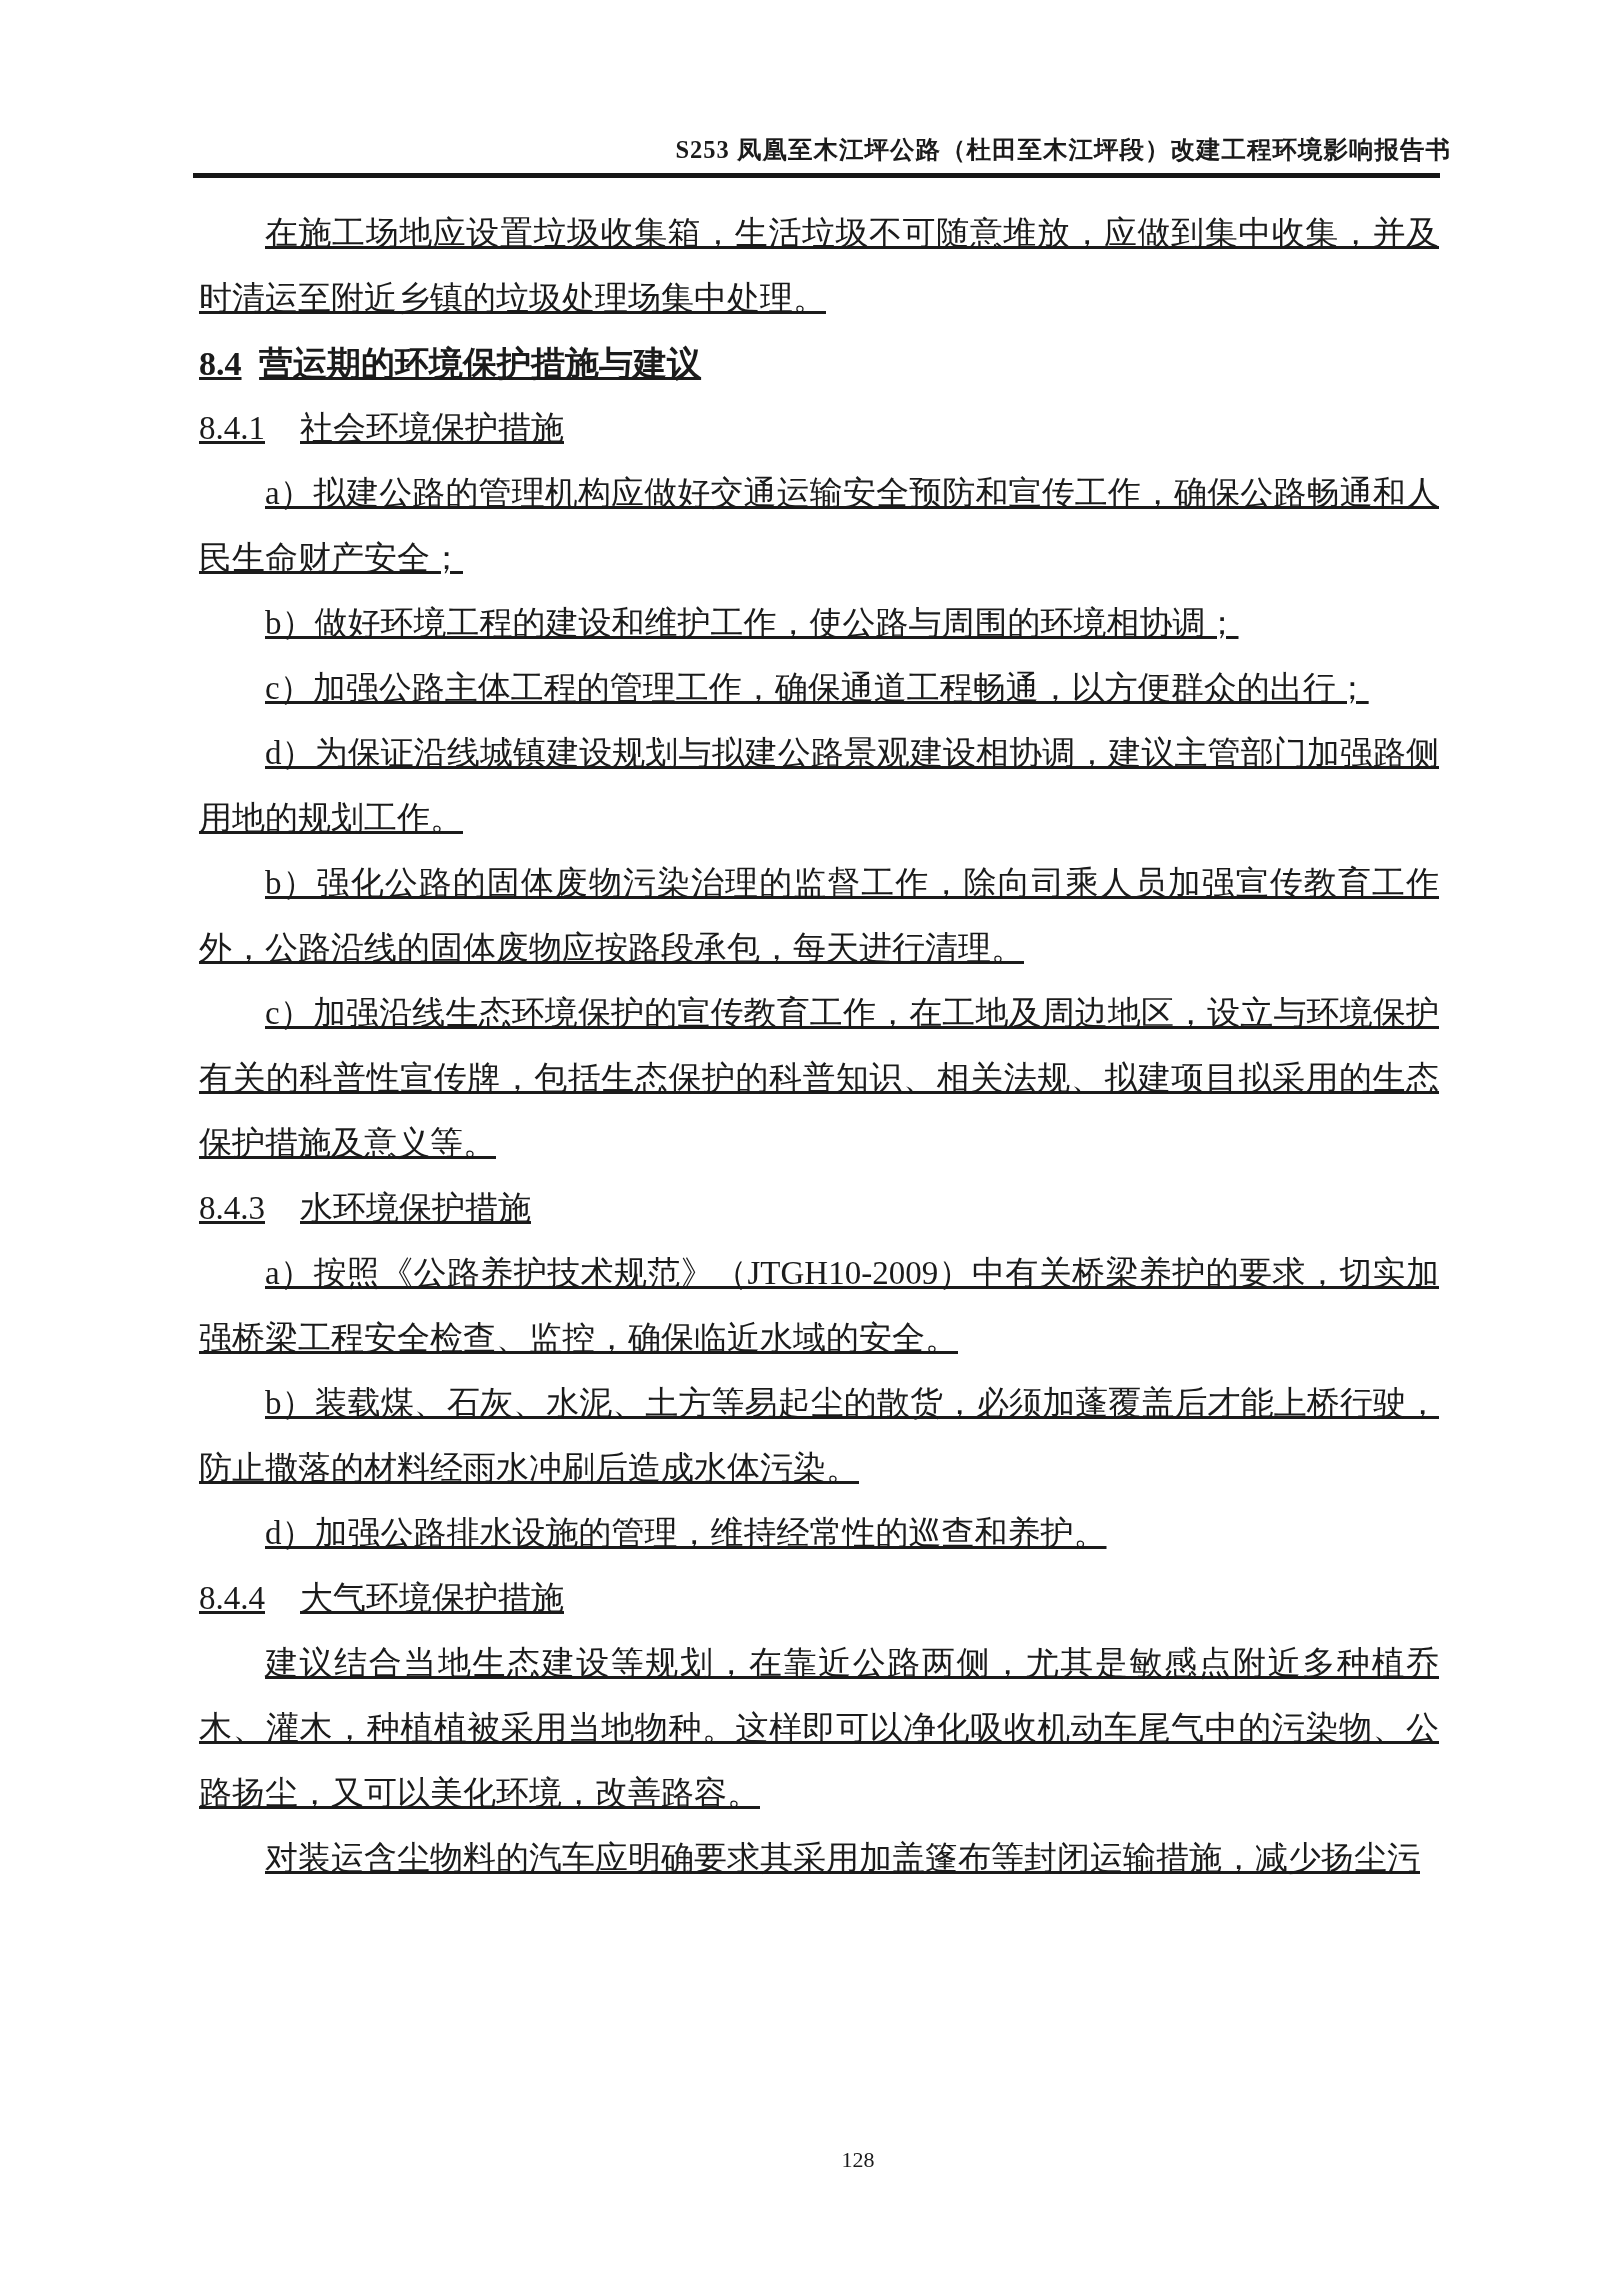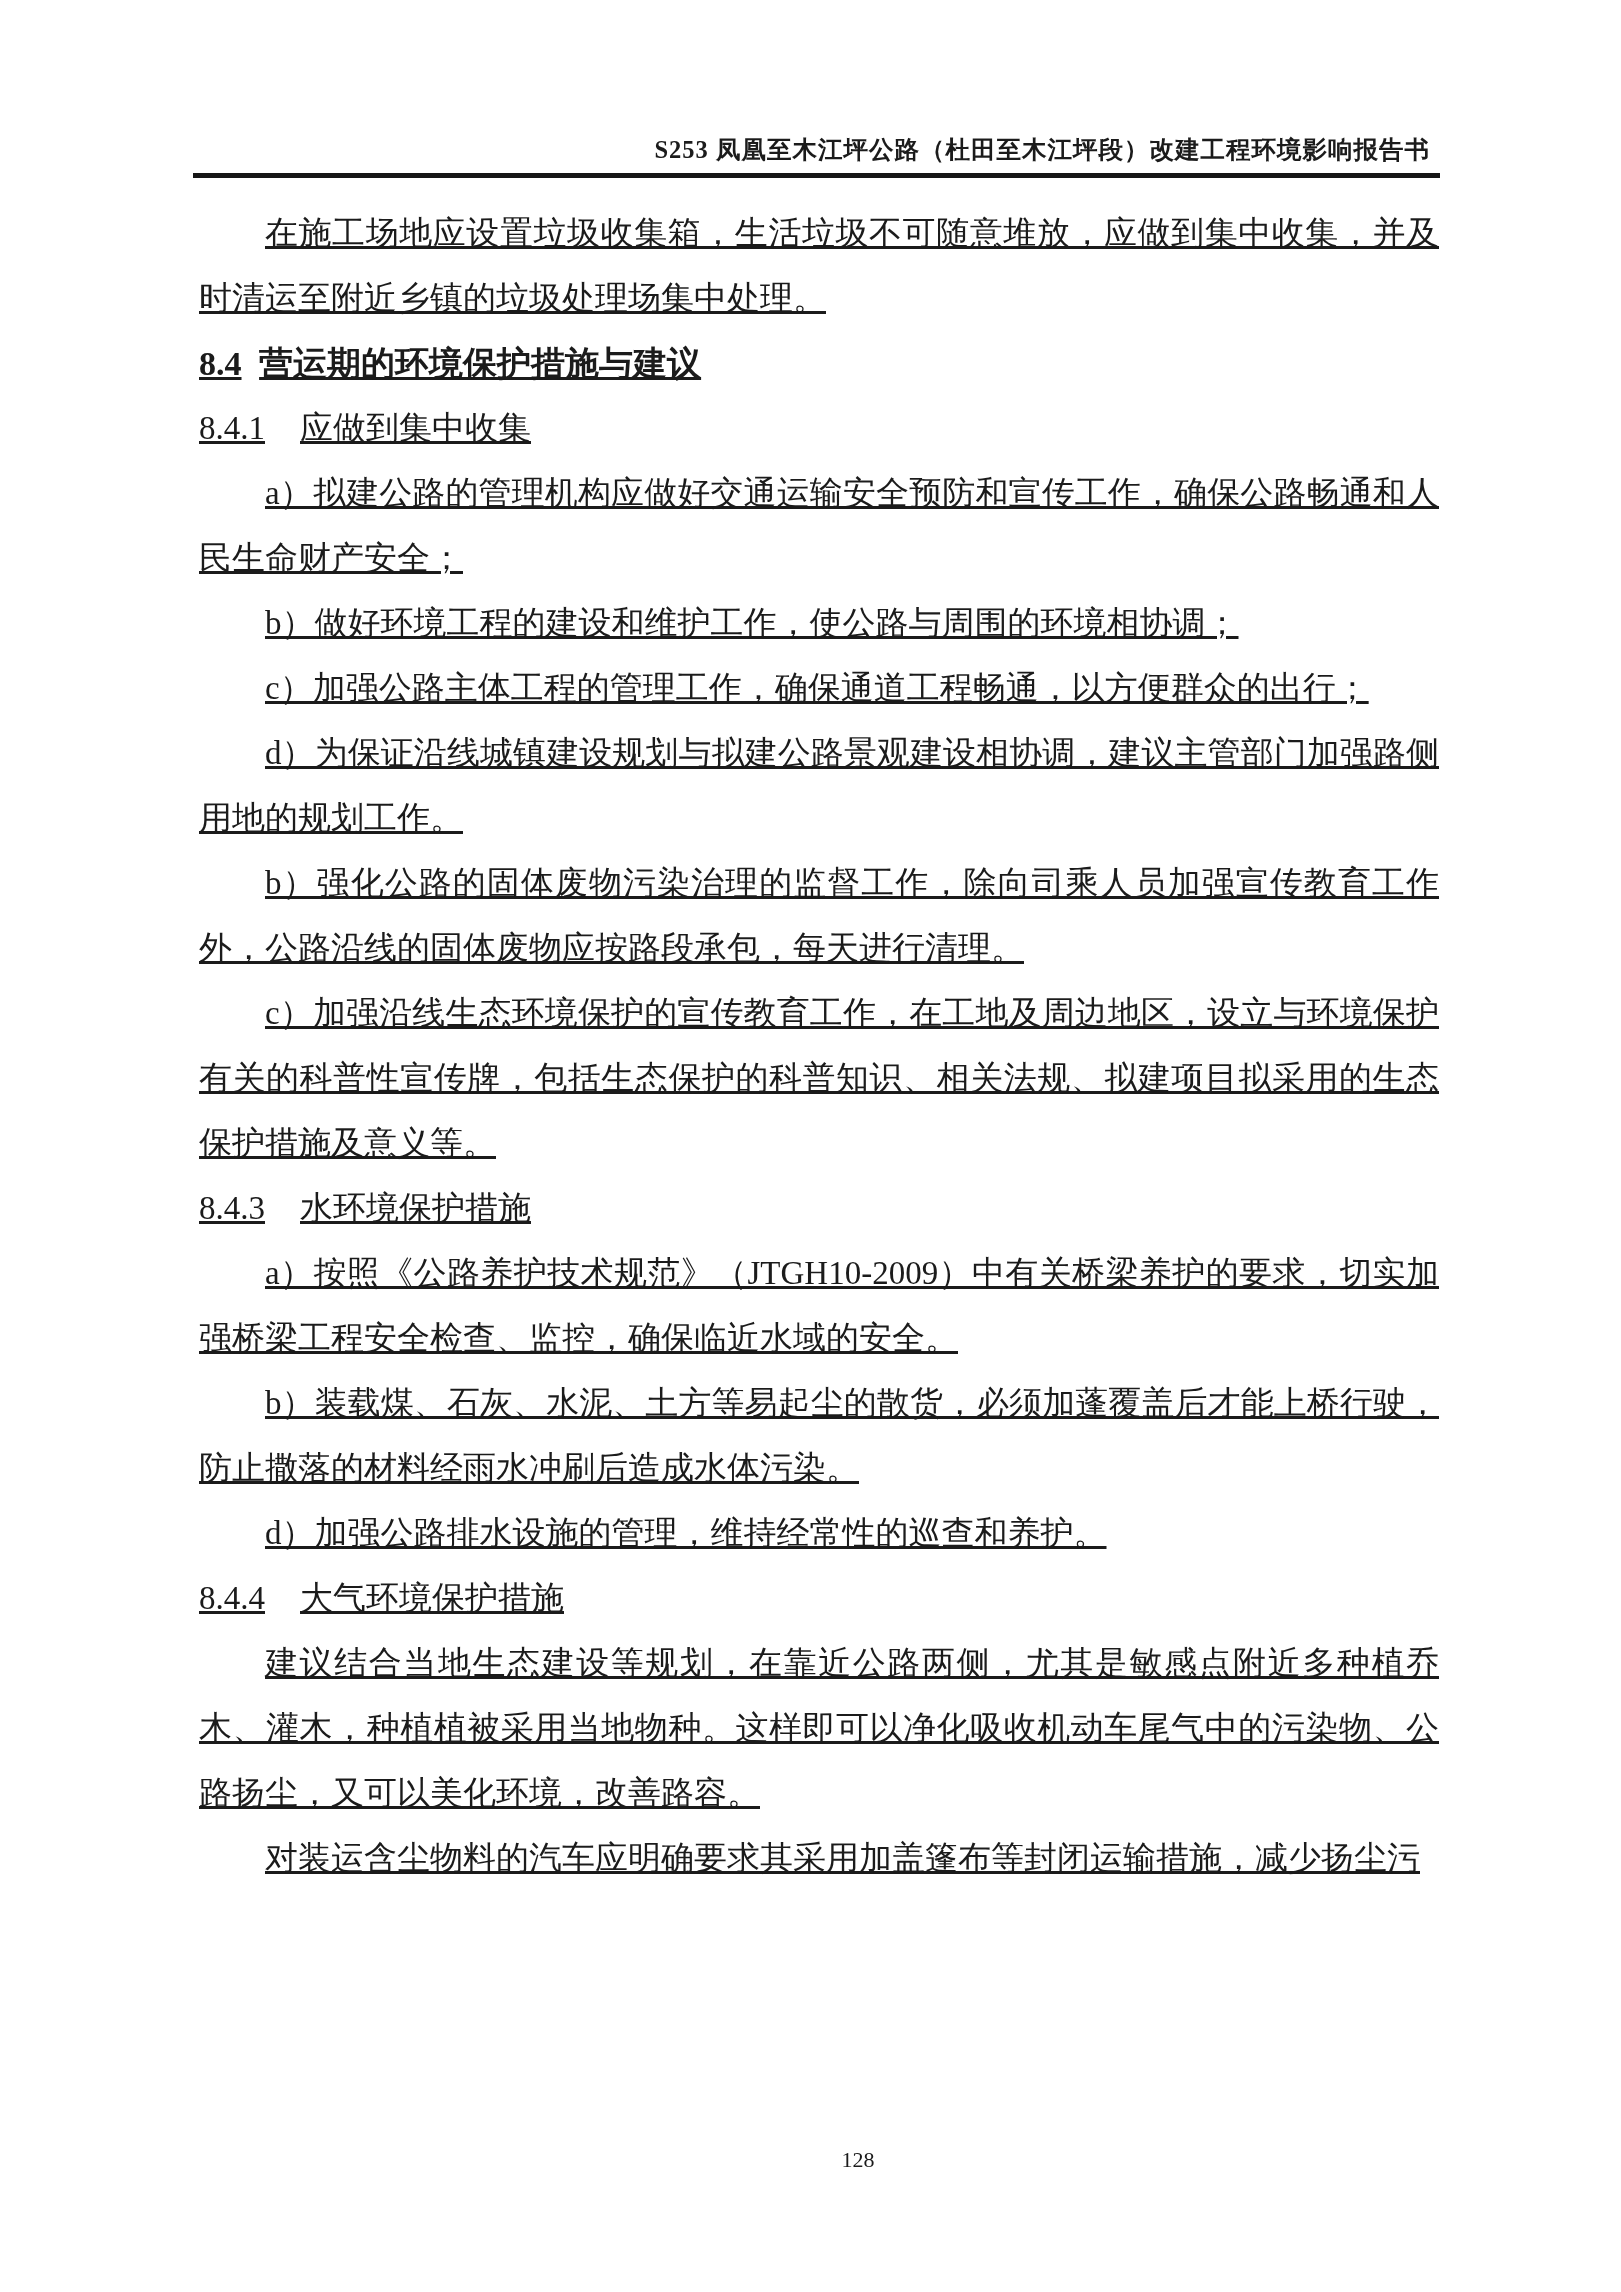--- a/index.html
+++ b/index.html
@@ -7,21 +7,21 @@
     position: relative;
     width: 1621px;
     height: 2293px;
     background: #ffffff;
     overflow: hidden;
     font-family: "Liberation Serif", "DejaVu Serif", serif;
     color: #1b1b1b;
   }
   .running-header {
     position: absolute;
-    left: 190px;
+    left: 211px;
     top: 133px;
     width: 1240px;
     text-align: right;
     font-size: 24.5px;
     font-weight: 600;
     letter-spacing: 1px;
     white-space: nowrap;
   }
   .header-rule {
     position: absolute;
@@ -80,21 +80,21 @@
 
 <div class="page">
   <div class="running-header">
     <span>S253 凤凰至木江坪公路（杜田至木江坪段）改建工程环境影响报告书</span>
   </div>
   <div class="header-rule"></div>
 
   <main class="content" id="content">
       <p class="para">在施工场地应设置垃圾收集箱，生活垃圾不可随意堆放，应做到集中收集，并及时清运至附近乡镇的垃圾处理场集中处理。</p>
       <div class="heading1"><span class="hnum">8.4</span><span>营运期的环境保护措施与建议</span></div>
-      <div class="heading2"><span class="hnum">8.4.1</span><span>应做到集中收集</span></div>
+      <div class="heading2"><span class="hnum">8.4.1</span><span>社会环境保护措施</span></div>
       <p class="para">a）拟建公路的管理机构应做好交通运输安全预防和宣传工作，确保公路畅通和人民生命财产安全；</p>
       <p class="para">b）做好环境工程的建设和维护工作，使公路与周围的环境相协调；</p>
       <p class="para">c）加强公路主体工程的管理工作，确保通道工程畅通，以方便群众的出行；</p>
       <p class="para">d）为保证沿线城镇建设规划与拟建公路景观建设相协调，建议主管部门加强路侧用地的规划工作。</p>
       <p class="para">b）强化公路的固体废物污染治理的监督工作，除向司乘人员加强宣传教育工作外，公路沿线的固体废物应按路段承包，每天进行清理。</p>
       <p class="para">c）加强沿线生态环境保护的宣传教育工作，在工地及周边地区，设立与环境保护有关的科普性宣传牌，包括生态保护的科普知识、相关法规、拟建项目拟采用的生态保护措施及意义等。</p>
       <div class="heading2"><span class="hnum">8.4.3</span><span>水环境保护措施</span></div>
       <p class="para">a）按照《公路养护技术规范》（JTGH10-2009）中有关桥梁养护的要求，切实加强桥梁工程安全检查、监控，确保临近水域的安全。</p>
       <p class="para">b）装载煤、石灰、水泥、土方等易起尘的散货，必须加蓬覆盖后才能上桥行驶，防止撒落的材料经雨水冲刷后造成水体污染。</p>
       <p class="para">d）加强公路排水设施的管理，维持经常性的巡查和养护。</p>

